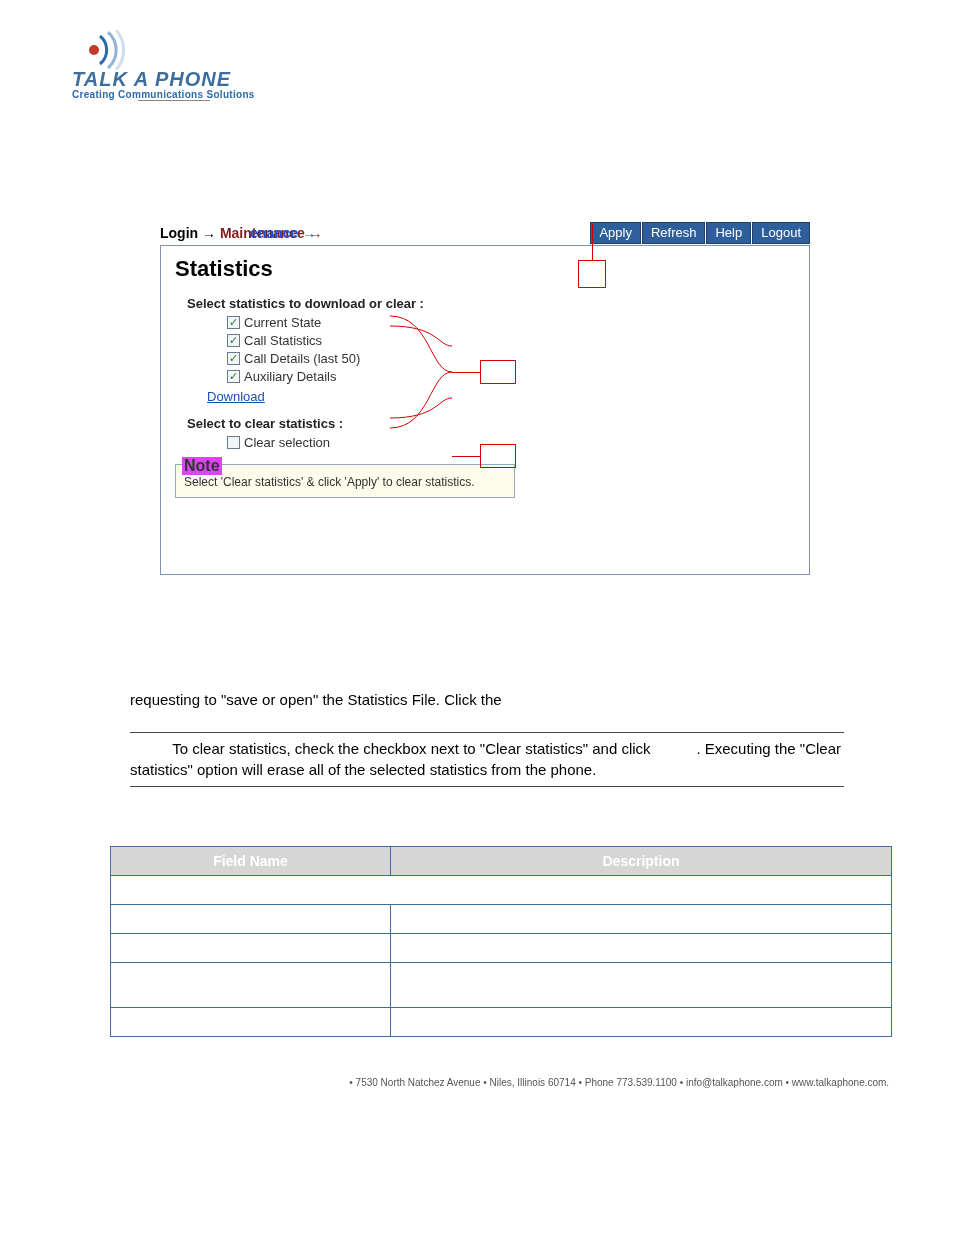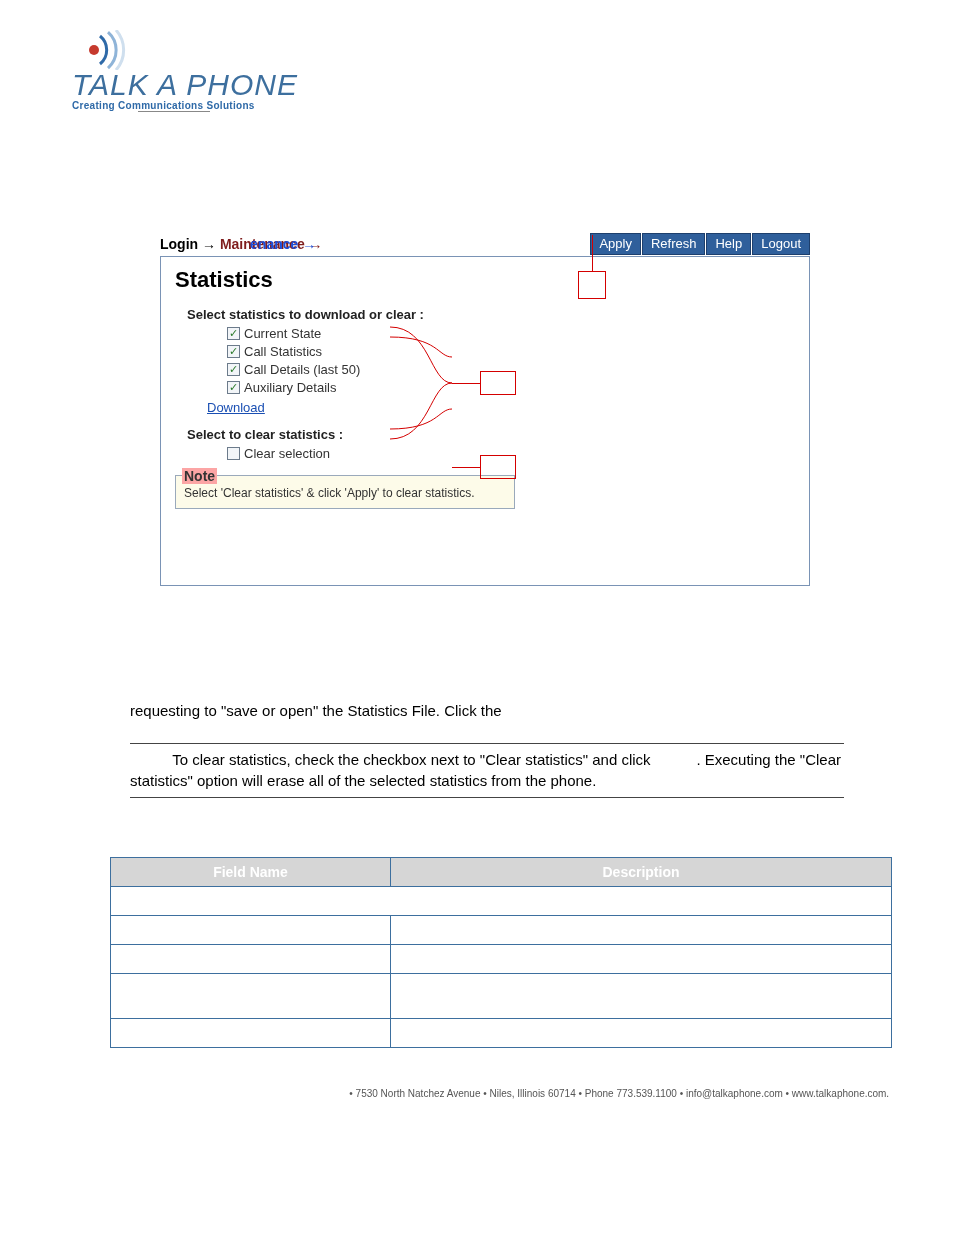--- a/index.html
+++ b/index.html
@@ -18,22 +18,22 @@
   .logo {
     margin: 0 0 8px 12px;
   }
   .logo-icon {
     display: inline-block;
     vertical-align: top;
   }
   .logo-text {
     font-family: "Trebuchet MS", Arial, sans-serif;
     font-style: italic;
-    font-weight: normal;
-    font-size: 30px;
+    font-weight: bold;
+    font-size: 20px;
     color: #3d6f9e;
     letter-spacing: 1px;
     margin-top: -2px;
   }
   .logo-sub {
     font-family: Arial, sans-serif;
     font-style: normal;
     font-weight: bold;
     font-size: 10px;
     color: #2f6aa8;
@@ -160,24 +160,24 @@
     width: 340px;
     position: relative;
     padding: 10px 8px 8px 8px;
     font-size: 12px;
     color: #333;
   }
   .note-box .legend {
     position: absolute;
     top: -8px;
     left: 6px;
-    background: #fca5a5;
+    background: #d946ef;
     padding: 0 2px;
     font-weight: bold;
-    font-size: 14px;
+    font-size: 16px;
     color: #333;
   }
   
   .callout { position: absolute; border: 1px solid #d40000; }
   .callout-line { position: absolute; background: #d40000; }
   .callout-label { position: absolute; color: #fff; font-size: 13px; white-space: nowrap; }
 
   
   .body-step {
     margin: 28px 70px 4px 70px;

